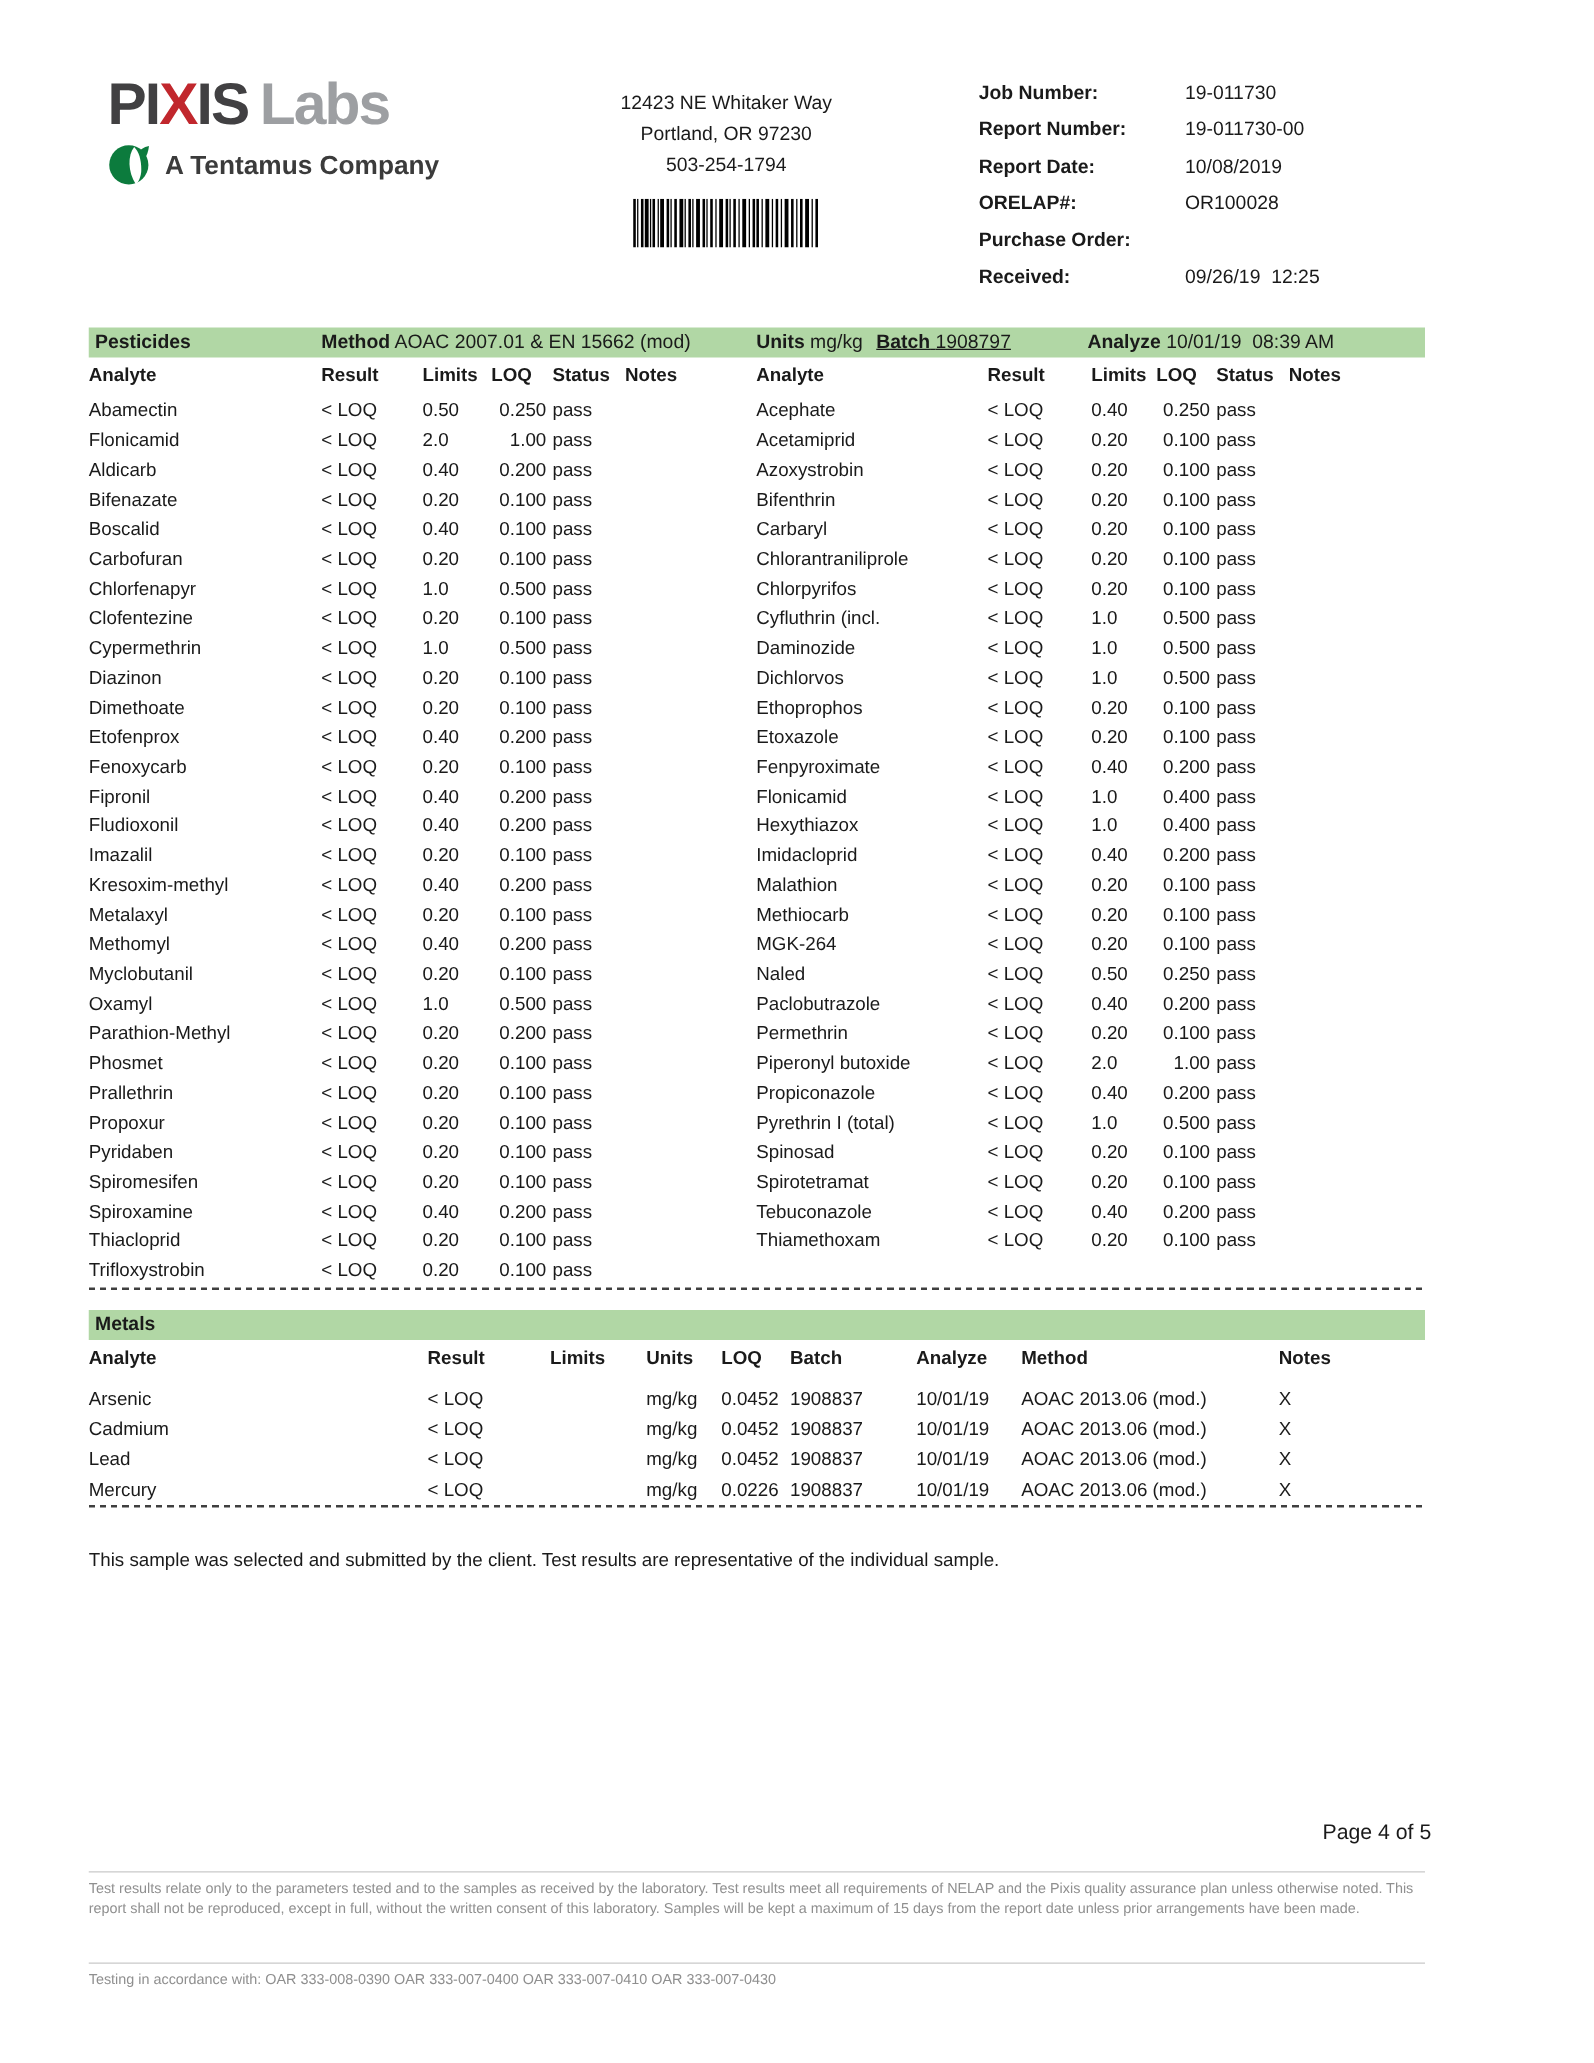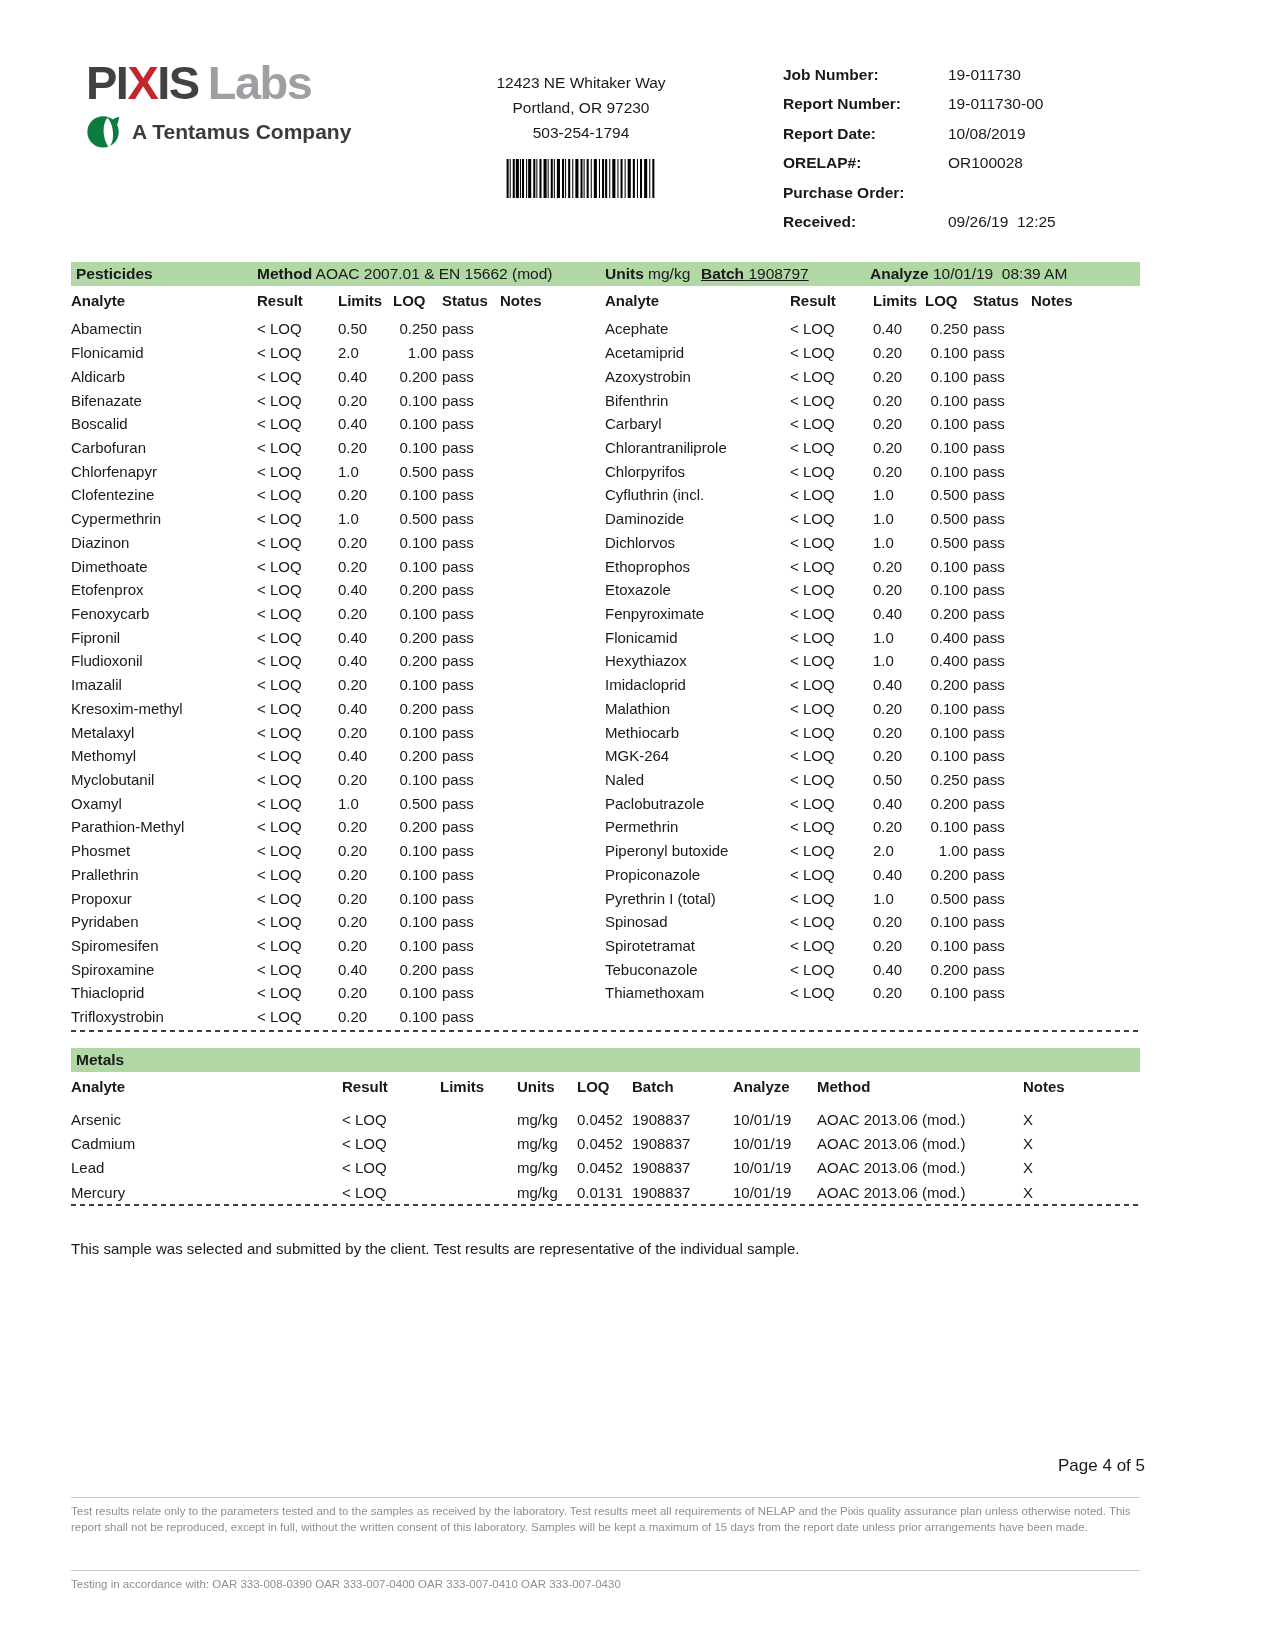--- a/index.html
+++ b/index.html
@@ -742,21 +742,21 @@
           <span>10/01/19</span>
           <span>AOAC 2013.06 (mod.)</span>
           <span>X</span>
         </div>
 
         <div class="mrow">
           <span>Mercury</span>
           <span>&lt; LOQ</span>
           <span></span>
           <span>mg/kg</span>
-          <span>0.0131</span>
+          <span>0.0226</span>
           <span>1908837</span>
           <span>10/01/19</span>
           <span>AOAC 2013.06 (mod.)</span>
           <span>X</span>
         </div>
       </div>
   </div>
 
   <div class="dashline" style="top:1204px;"></div>
 

